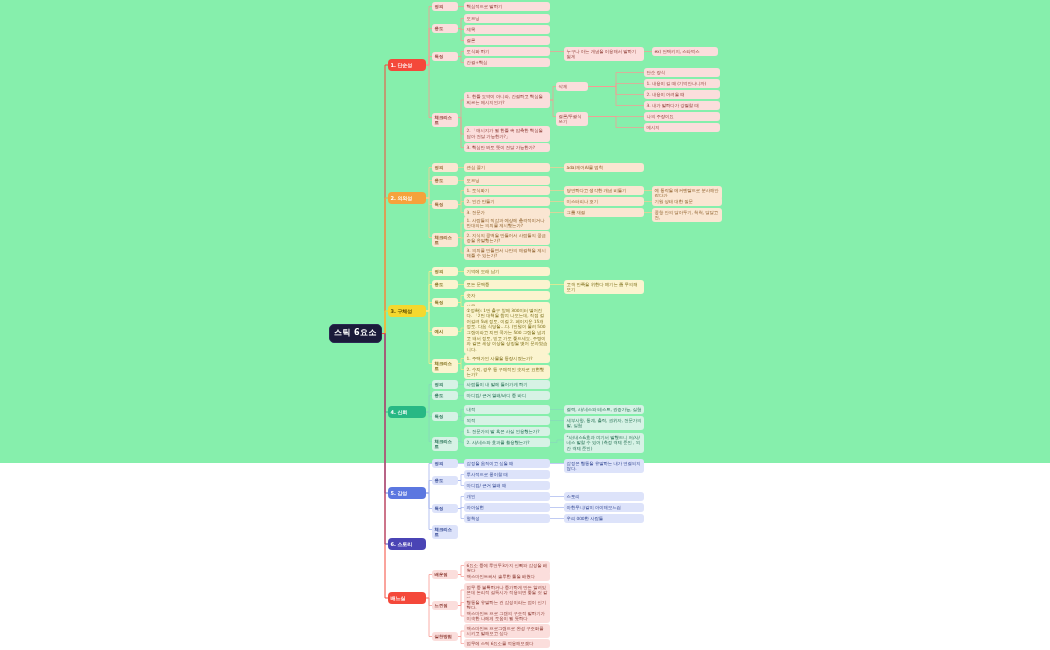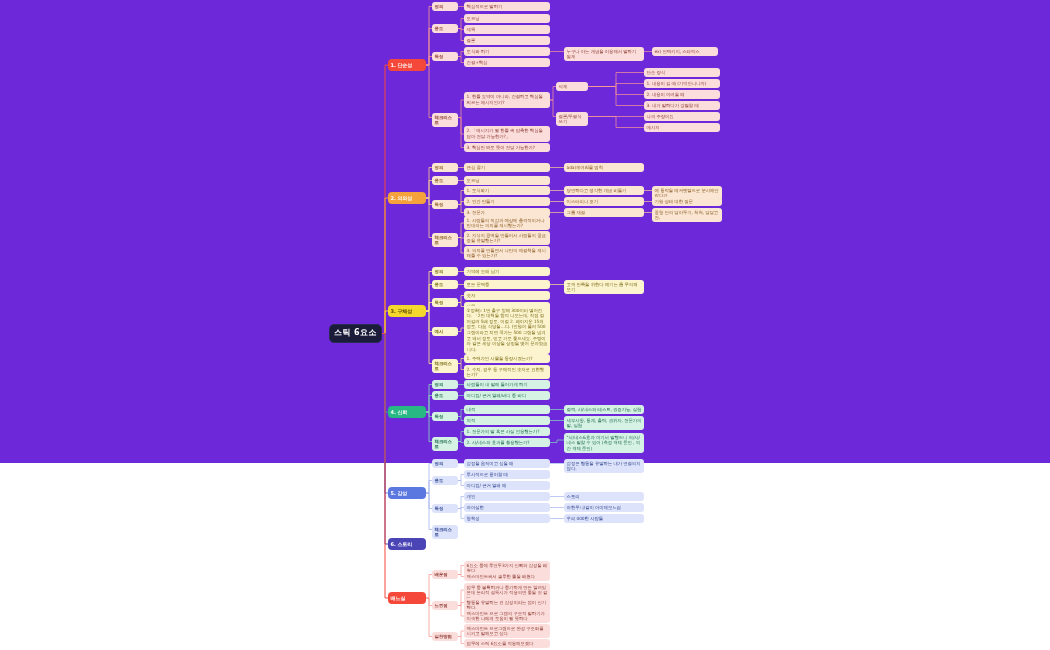--- a/index.html
+++ b/index.html
@@ -1,17 +1,17 @@
 <!DOCTYPE html>
 <html><head>
 <meta charset="utf-8">
 <style>
   html,body{margin:0;padding:0;background:#ffffff;}
   body{width:1050px;height:650px;overflow:hidden;font-family:"DejaVu Sans","Liberation Sans",sans-serif;}
-  #stage{position:relative;width:1050px;height:463px;background:#6d28d9;}
+  #stage{position:relative;width:1050px;height:463px;background:#86efac;}
   svg#edges{position:absolute;left:0;top:0;width:1050px;height:650px;pointer-events:none;}
 
   .node{position:absolute;box-sizing:border-box;border-radius:3px;
         font-size:4.4px;line-height:1.28;letter-spacing:-0.1px;
         padding:1.6px 2.6px;display:flex;align-items:center;}
   .node.center{background:#1b1b3a;color:#fff;border-radius:5px;
         font-size:8px;font-weight:bold;justify-content:center;letter-spacing:0.4px;
         border:1px solid #2a2a52;}
   .node.lvl1{color:#fff;font-weight:bold;font-size:5px;justify-content:center;border-radius:4px;}
   .node.lvl2{font-weight:bold;}

